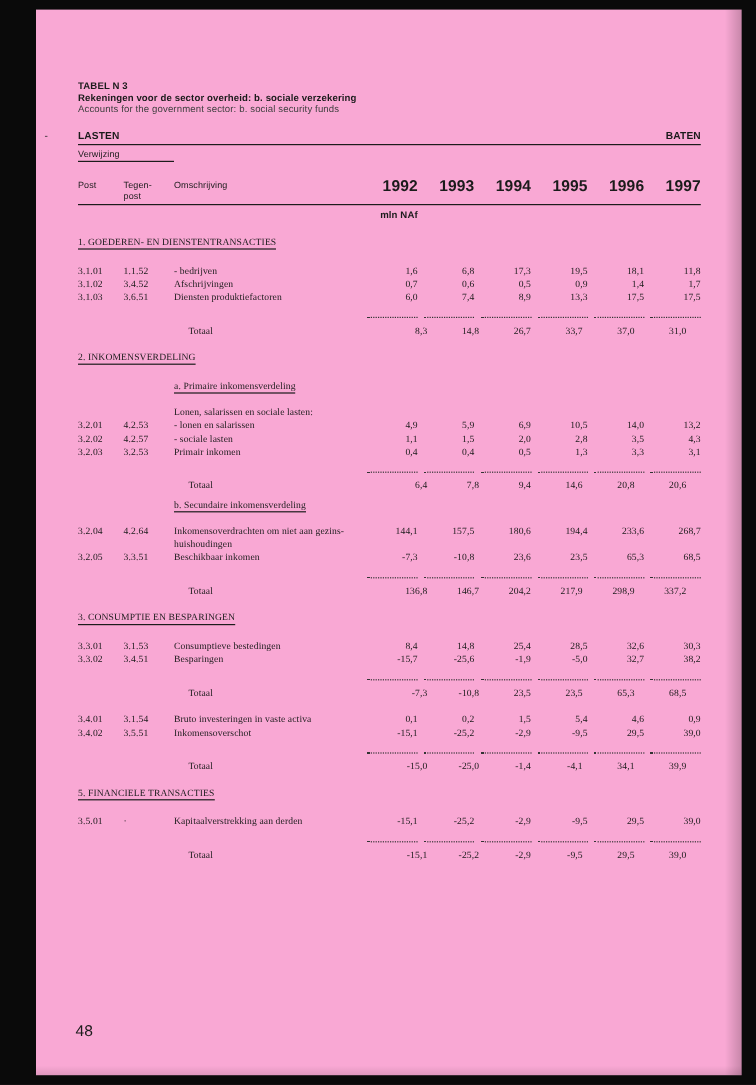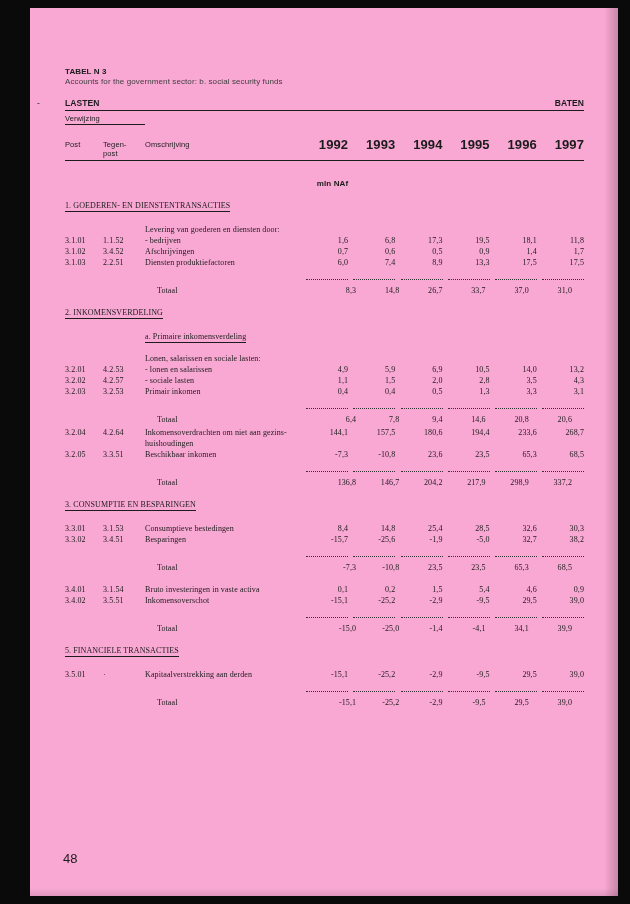--- a/index.html
+++ b/index.html
@@ -33,21 +33,21 @@
   .rule { height:1px; background:#1c1c1c; margin-top:2px; }
   .verwijzing { margin-top:3px; font-size:7.5px; line-height:9px; }
   .verwijzing .u { display:inline-block; width:80px; border-bottom:1px solid #1c1c1c; padding-bottom:1px; }
   .row { display:grid; grid-template-columns:38px 42px 156px repeat(6,1fr); align-items:start; }
   .cell { min-height:1px; }
   .cell.num { text-align:right; }
   .cell.desc { white-space:nowrap; }
   .span-rest { grid-column:3 / -1; }
   .header-row { margin-top:15px; font-size:7.5px; line-height:9px; }
   .header-row .num { font-weight:bold; font-size:13px; }
-  .unit-row { margin-top:17px; line-height:11px; }
+  .unit-row { margin-top:3px; line-height:11px; }
   .unit-row .num { font-weight:bold; }
   .section { margin-top:11px;font-family:Liberation Serif, serif; }
   .section-heading { line-height:11px; margin-bottom:13px; }
   .section-heading .u, .subheading-row .u { border-bottom:1px solid #1c1c1c; padding-bottom:1px; }
   .label-row, .data-row, .total-row, .subheading-row { line-height:11px; min-height:11px; }
   .subheading-row { margin:5px 0 11px; }
   .dots-row { margin-top:7px; height:6px; line-height:6px; }
   .dots { display:inline-block; width:42px; height:3px; border-bottom:1px dotted #333; }
   .total-row { margin:4px 12px 2px; }
   .label-line { line-height:11px; }
@@ -55,20 +55,21 @@
 </style>
 </head>
 <body>
 
 <div class="scan">
   <div class="paper">
     <div class="content">
 
       <div class="doc-header">
         <div class="b">TABEL N 3</div>
+        <div class="b">Rekeningen voor de sector overheid: b. sociale verzekering</div>
         <div class="subtitle">Accounts for the government sector: b. social security funds</div>
       </div>
 
       <div class="lasten-baten">
         <span class="stray">-</span>
         <span>LASTEN</span>
         <span>BATEN</span>
       </div>
 
       <div class="rule"></div>
@@ -102,25 +103,20 @@
         <div class="cell"></div>
         <div class="cell"></div>
         <div class="cell"></div>
         <div class="cell"></div>
         <div class="cell"></div>
       </div>
 
       <div id="table-body">
           <div class="section">
             <div class="section-heading"><span class="u">1. GOEDEREN- EN DIENSTENTRANSACTIES</span></div>
-            <div class="row label-row">
-              <div class="cell"></div>
-              <div class="cell"></div>
-              <div class="cell desc span-rest">Levering van goederen en diensten door:</div>
-            </div>
             <div class="row data-row">
               <div class="cell post">3.1.01</div>
               <div class="cell tegen">1.1.52</div>
               <div class="cell desc">- bedrijven</div>
               <div class="cell num">1,6</div>
               <div class="cell num">6,8</div>
               <div class="cell num">17,3</div>
               <div class="cell num">19,5</div>
               <div class="cell num">18,1</div>
               <div class="cell num">11,8</div>
@@ -131,21 +127,21 @@
               <div class="cell desc">Afschrijvingen</div>
               <div class="cell num">0,7</div>
               <div class="cell num">0,6</div>
               <div class="cell num">0,5</div>
               <div class="cell num">0,9</div>
               <div class="cell num">1,4</div>
               <div class="cell num">1,7</div>
             </div>
             <div class="row data-row">
               <div class="cell post">3.1.03</div>
-              <div class="cell tegen">2.2.51</div>
+              <div class="cell tegen">3.6.51</div>
               <div class="cell desc">Diensten produktiefactoren</div>
               <div class="cell num">6,0</div>
               <div class="cell num">7,4</div>
               <div class="cell num">8,9</div>
               <div class="cell num">13,3</div>
               <div class="cell num">17,5</div>
               <div class="cell num">17,5</div>
             </div>
             <div class="row dots-row">
               <div class="cell"></div>
@@ -229,20 +225,25 @@
             <div class="row total-row">
               <div class="cell post"></div>
               <div class="cell tegen"></div>
               <div class="cell desc">Totaal</div>
               <div class="cell num">6,4</div>
               <div class="cell num">7,8</div>
               <div class="cell num">9,4</div>
               <div class="cell num">14,6</div>
               <div class="cell num">20,8</div>
               <div class="cell num">20,6</div>
+            </div>
+            <div class="row subheading-row">
+              <div class="cell"></div>
+              <div class="cell"></div>
+              <div class="cell desc span-rest"><span class="u">b. Secundaire inkomensverdeling</span></div>
             </div>
             <div class="row data-row">
               <div class="cell post">3.2.04</div>
               <div class="cell tegen">4.2.64</div>
               <div class="cell desc">
                 <div class="label-line">Inkomensoverdrachten om niet aan gezins-</div>
                 <div class="label-line">huishoudingen</div>
               </div>
               <div class="cell num">144,1</div>
               <div class="cell num">157,5</div>

